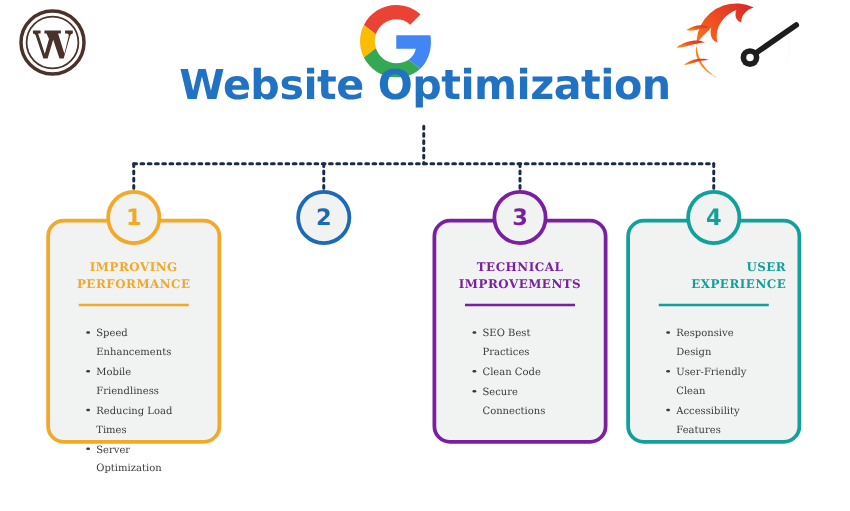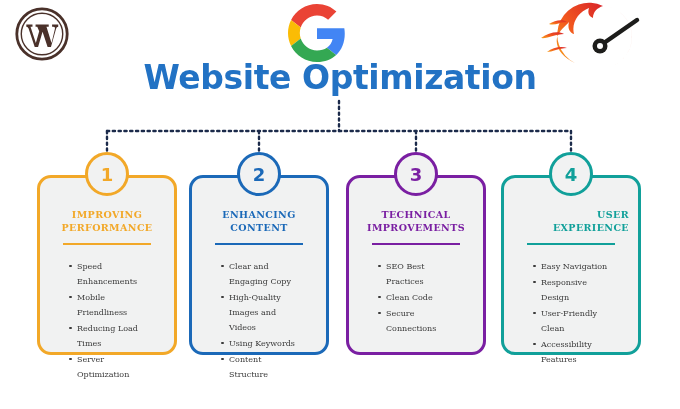--- a/index.html
+++ b/index.html
@@ -26,21 +26,21 @@
     position: absolute;
   }
   #wp-logo { left: 14px; top: 6px; width: 56px; height: 56px; }
   #google-logo { left: 288px; top: 4px; width: 58px; height: 58px; }
   #speed-logo { left: 533px; top: 0px; width: 118px; height: 72px; }
 
   
   #page-title {
     position: absolute;
     left: 0;
-    top: 58px;
+    top: 48px;
     width: 680px;
     text-align: center;
     font-family: "DejaVu Sans", sans-serif;
     font-weight: bold;
     font-size: 33px;
     letter-spacing: -0.4px;
     color: #2272C4;
     white-space: nowrap;
   }
 
@@ -218,35 +218,20 @@
             <li>Mobile Friendliness</li>
             <li>Reducing Load Times</li>
             <li>Server Optimization</li>
           </ul>
         </div>
       </div>
       <div class="num-circle" style="border-color: rgb(242, 168, 40); color: rgb(242, 168, 40);">1</div>
     </div>
 
     <div class="card-wrap" style="left:189px;">
-      <div class="card" style="border-color: rgb(27, 105, 184);">
-        <div class="card-inner">
-          <div class="card-heading" style="color: rgb(27, 105, 184);">
-            <span>ENHANCING</span><br>
-            <span>CONTENT</span>
-          </div>
-          <div class="card-divider" style="background: rgb(27, 105, 184);"></div>
-          <ul class="bullets">
-            <li>Clear and Engaging Copy</li>
-            <li>High-Quality Images and Videos</li>
-            <li>Using Keywords</li>
-            <li>Content Structure</li>
-          </ul>
-        </div>
-      </div>
       <div class="num-circle" style="border-color: rgb(27, 105, 184); color: rgb(27, 105, 184);">2</div>
     </div>
 
     <div class="card-wrap" style="left:346px;">
       <div class="card" style="border-color: rgb(122, 31, 162);">
         <div class="card-inner">
           <div class="card-heading" style="color: rgb(122, 31, 162);">
             <span>TECHNICAL</span><br>
             <span>IMPROVEMENTS</span>
           </div>
@@ -263,21 +248,20 @@
 
     <div class="card-wrap" style="left:501px;">
       <div class="card" style="border-color: rgb(17, 160, 154);">
         <div class="card-inner">
           <div class="card-heading" style="color: rgb(17, 160, 154); text-align: right;">
             <span>USER</span><br>
             <span>EXPERIENCE</span>
           </div>
           <div class="card-divider" style="background: rgb(17, 160, 154);"></div>
           <ul class="bullets">
-            <li>Easy Navigation</li>
             <li>Responsive Design</li>
             <li>User-Friendly Clean</li>
             <li>Accessibility Features</li>
           </ul>
         </div>
       </div>
       <div class="num-circle" style="border-color: rgb(17, 160, 154); color: rgb(17, 160, 154);">4</div>
     </div>
 
   </div>

